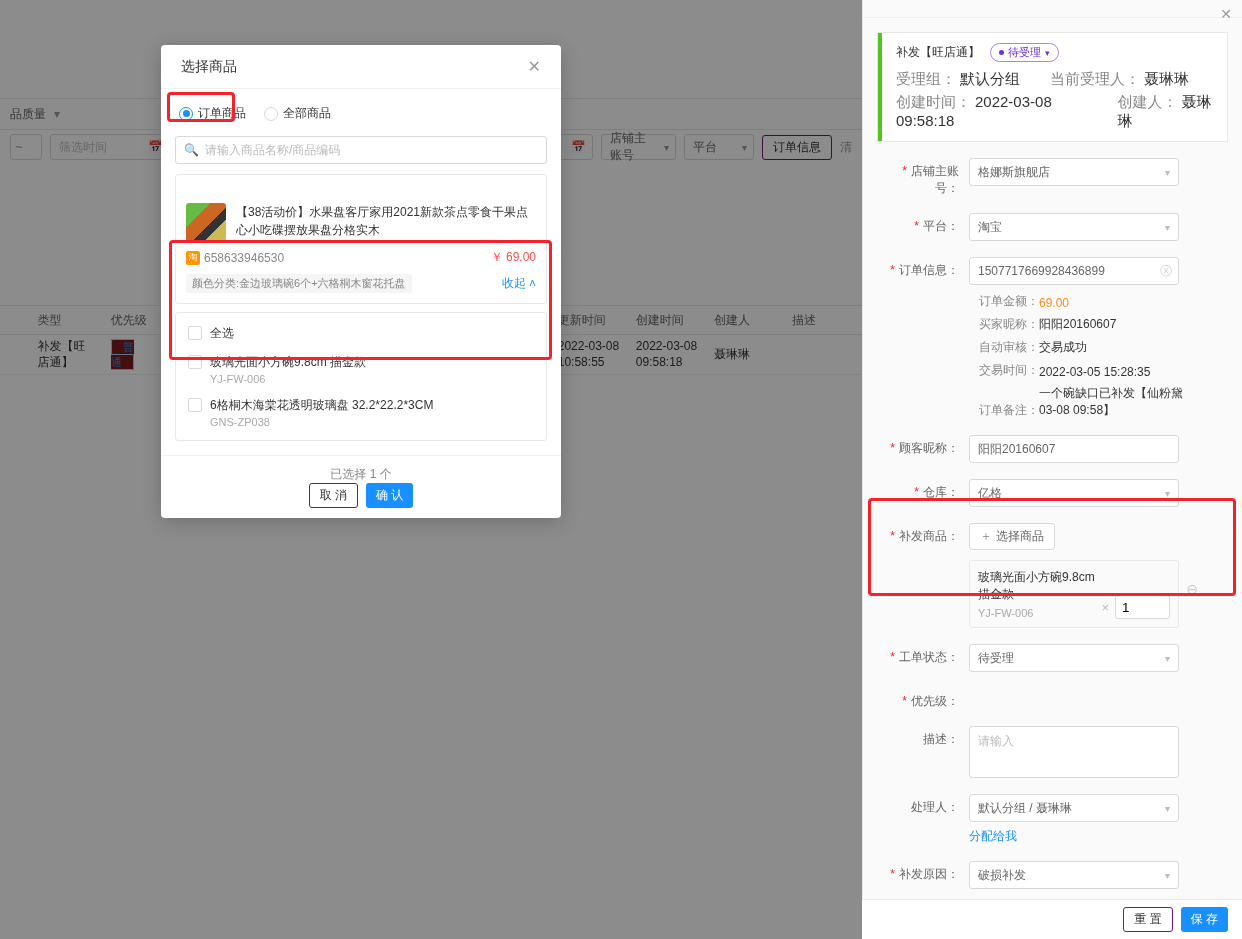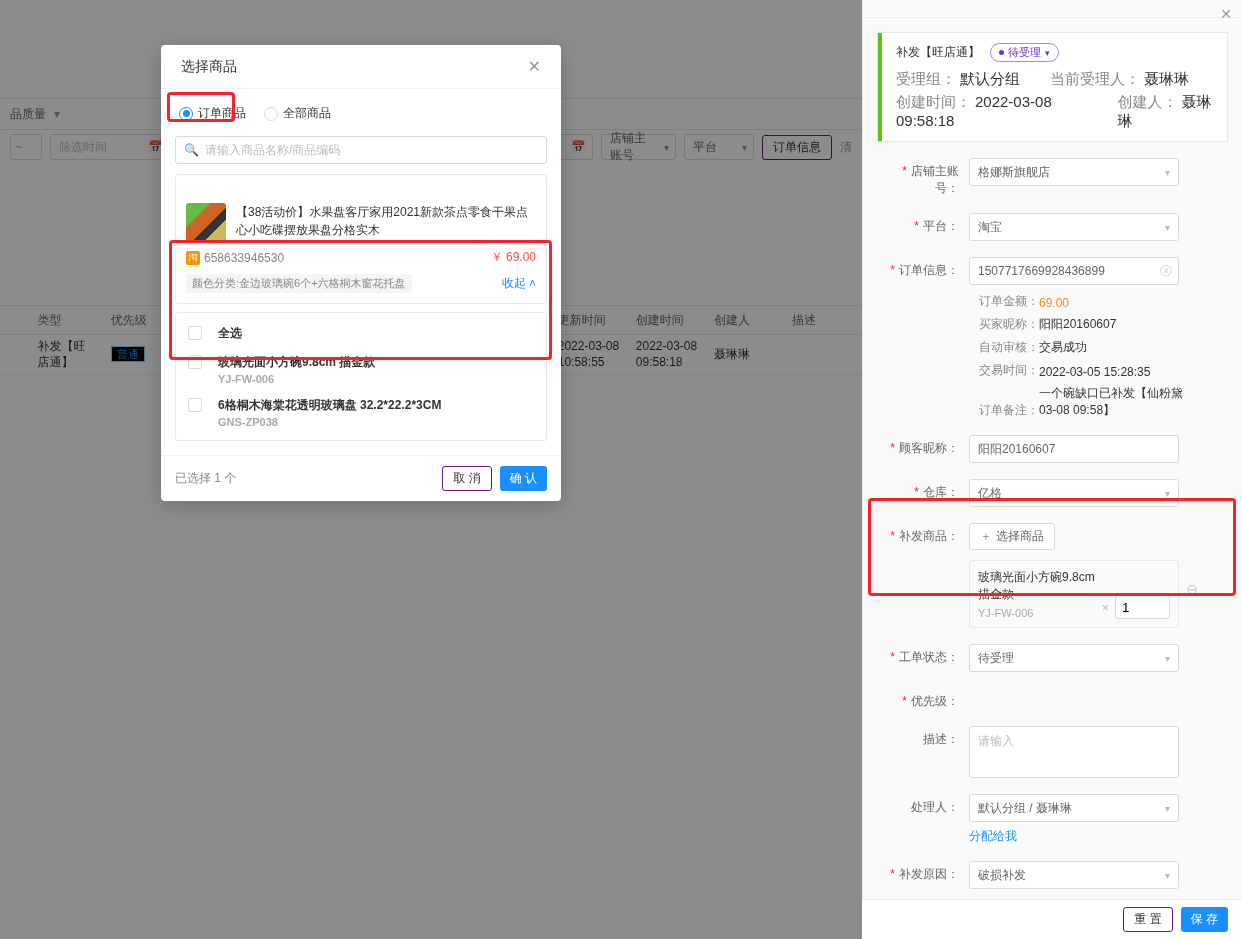--- a/index.html
+++ b/index.html
@@ -32,21 +32,21 @@
   border-top:1px solid #e8e8e8; border-bottom:1px solid #e8e8e8;
   display:flex; align-items:center; color:#666; font-weight:500;
 }
 .bg-table-head div { padding:0 8px; }
 .bg-row {
   position:absolute; left:0; right:380px; top:335px; height:40px;
   display:flex; align-items:center; border-bottom:1px solid #f0f0f0;
 }
 .bg-row div { padding:0 8px; }
 .col0{width:30px}.col1{width:75px}.col2{width:60px}.col3{width:400px}.col4{width:80px}.col5{width:80px}.col6{width:80px}.col7{width:80px}
-.tag-normal { border:1px solid #91d5ff; color:#1890ff; background:#000000; border-radius:2px; padding:1px 5px; font-size:11px;}
+.tag-normal { border:1px solid #91d5ff; color:#1890ff; background:#7f1d1d; border-radius:2px; padding:1px 11px; font-size:11px;}
 .btn-primary-sm { background:#1890ff; color:#fff; border:none; border-radius:3px; padding:4px 10px; font-size:12px;}
 .btn-default-sm { background:#fff; border:1px solid #701a75; border-radius:3px; padding:3px 10px; font-size:12px; color:#333;}
 .overlay { position:absolute; left:0; top:0; right:380px; bottom:0; background:rgba(0,0,0,0.45); }
 .modal {
   position:absolute; left:161px; top:45px; width:400px; background:#fff;
   border-radius:4px; box-shadow:0 4px 20px rgba(0,0,0,0.2);
 }
 .modal-header { display:flex; justify-content:space-between; align-items:center; padding:12px 20px; border-bottom:1px solid #f0f0f0;}
 .modal-header .t { font-size:14px; color:#333;}
 .close-x { color:#999; font-size:16px; cursor:pointer; }
@@ -63,26 +63,26 @@
 .thumb { width:40px; height:40px; border-radius:3px; background:linear-gradient(135deg,#6b4 0,#6b4 30%,#c62 30%,#c62 55%,#333 55%,#333 70%,#cb5 70%);}
 .prod-title { font-size:12px; color:#333; line-height:1.5; flex:1;}
 .prod-line2 { display:flex; align-items:center; gap:6px; margin-top:6px; justify-content:space-between;}
 .id-badge { display:inline-flex; align-items:center; gap:4px; color:#888;}
 .id-badge .b { width:14px;height:14px;background:#ff9500;border-radius:2px;color:#fff;font-size:9px;display:flex;align-items:center;justify-content:center;}
 .price { color:#ff4d4f; font-weight:500;}
 .prod-line3 { display:flex; justify-content:space-between; align-items:center; margin-top:8px;}
 .attr-tag { background:#f5f5f5; color:#888; border-radius:2px; padding:2px 6px; font-size:11px;}
 .collapse-link { color:#1890ff; cursor:pointer; display:flex; align-items:center; gap:3px;}
 .sku-panel { border:1px solid #e8e8e8; border-radius:3px; padding:6px 0; margin-bottom:8px;}
-.sku-row { display:flex; align-items:flex-start; gap:16px; padding:6px 12px;font-weight:bold;}
+.sku-row { display:flex; align-items:flex-start; gap:8px; padding:6px 12px;}
 .chk { width:14px; height:14px; border:1px solid #d9d9d9; border-radius:2px; margin-top:1px;}
 .sku-info { display:flex; flex-direction:column; gap:2px;}
 .sku-name { color:#333;}
 .sku-code { color:#aaa; font-size:11px;}
-.modal-footer { display:flex; justify-content:space-between; align-items:center; padding:10px 14px; border-top:1px solid #f0f0f0;}
+.modal-footer { display:flex; justify-content:space-between; align-items:center; padding:10px 14px; border-top:1px solid #f0f0f0;flex-direction:column;}
 .foot-left { color:#888;}
 .foot-right { display:flex; gap:8px;}
 .hl-red { position:absolute; border:3px solid #f5222d; border-radius:4px; pointer-events:none;}
 .right-panel {
   position:absolute; right:0; top:0; bottom:0; width:380px; background:#fafafa; border-left:1px solid #e8e8e8; overflow-y:auto;
 }
 .panel-header { position:relative; height:18px; border-bottom:1px solid #eee;}
 .panel-close { position:absolute; right:10px; top:6px; color:#999; font-size:14px; cursor:pointer;}
 .card { margin:14px; background:#fff; border:1px solid #e8e8e8; }
 .card-inner { border-left:4px solid #52c41a; padding:10px 14px;}

